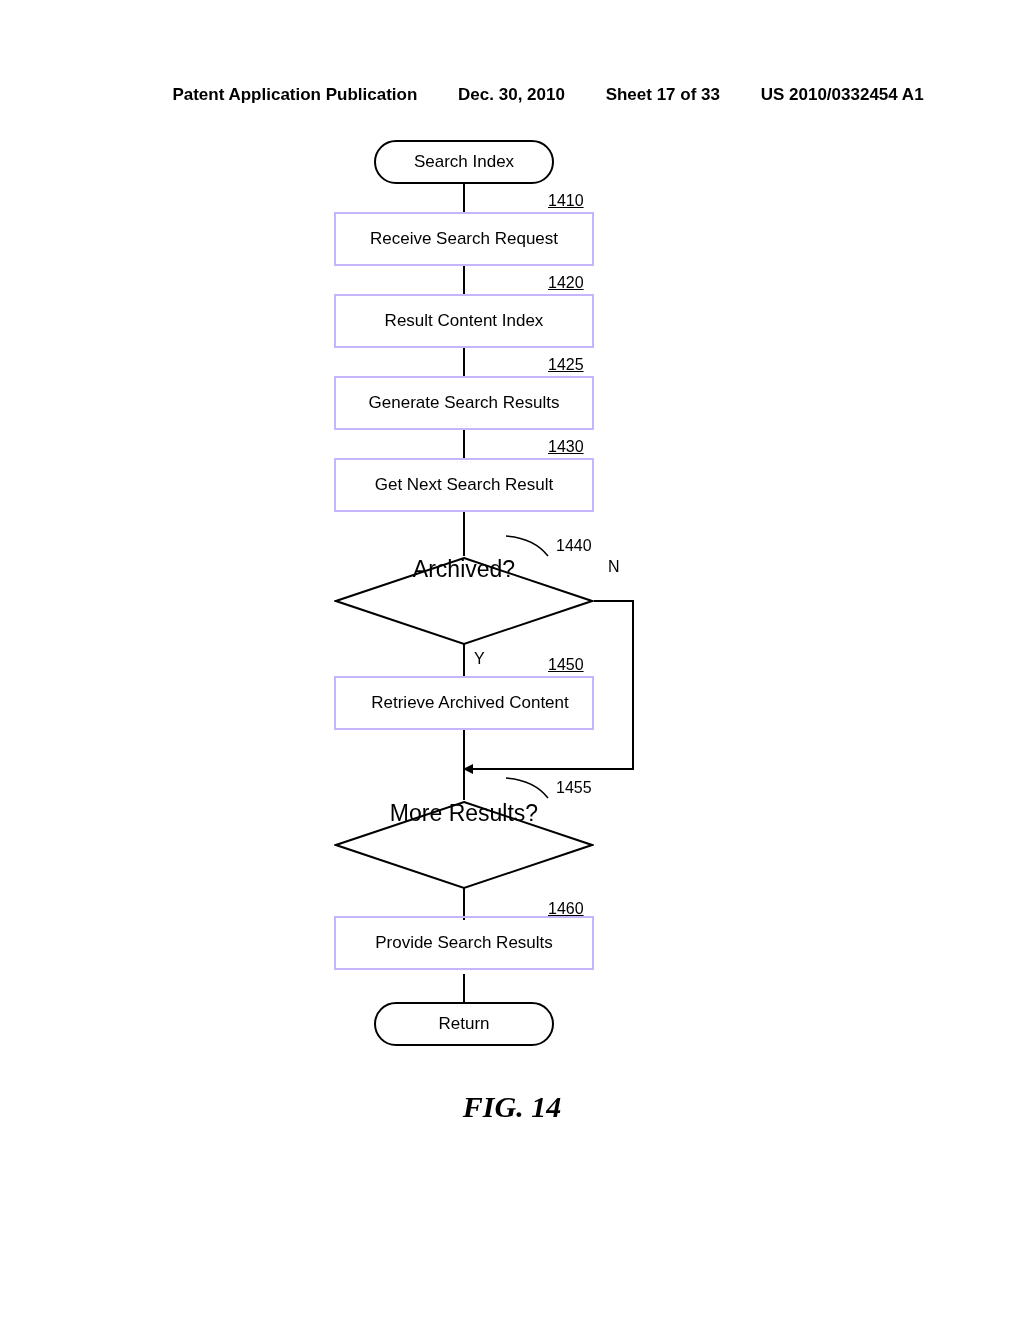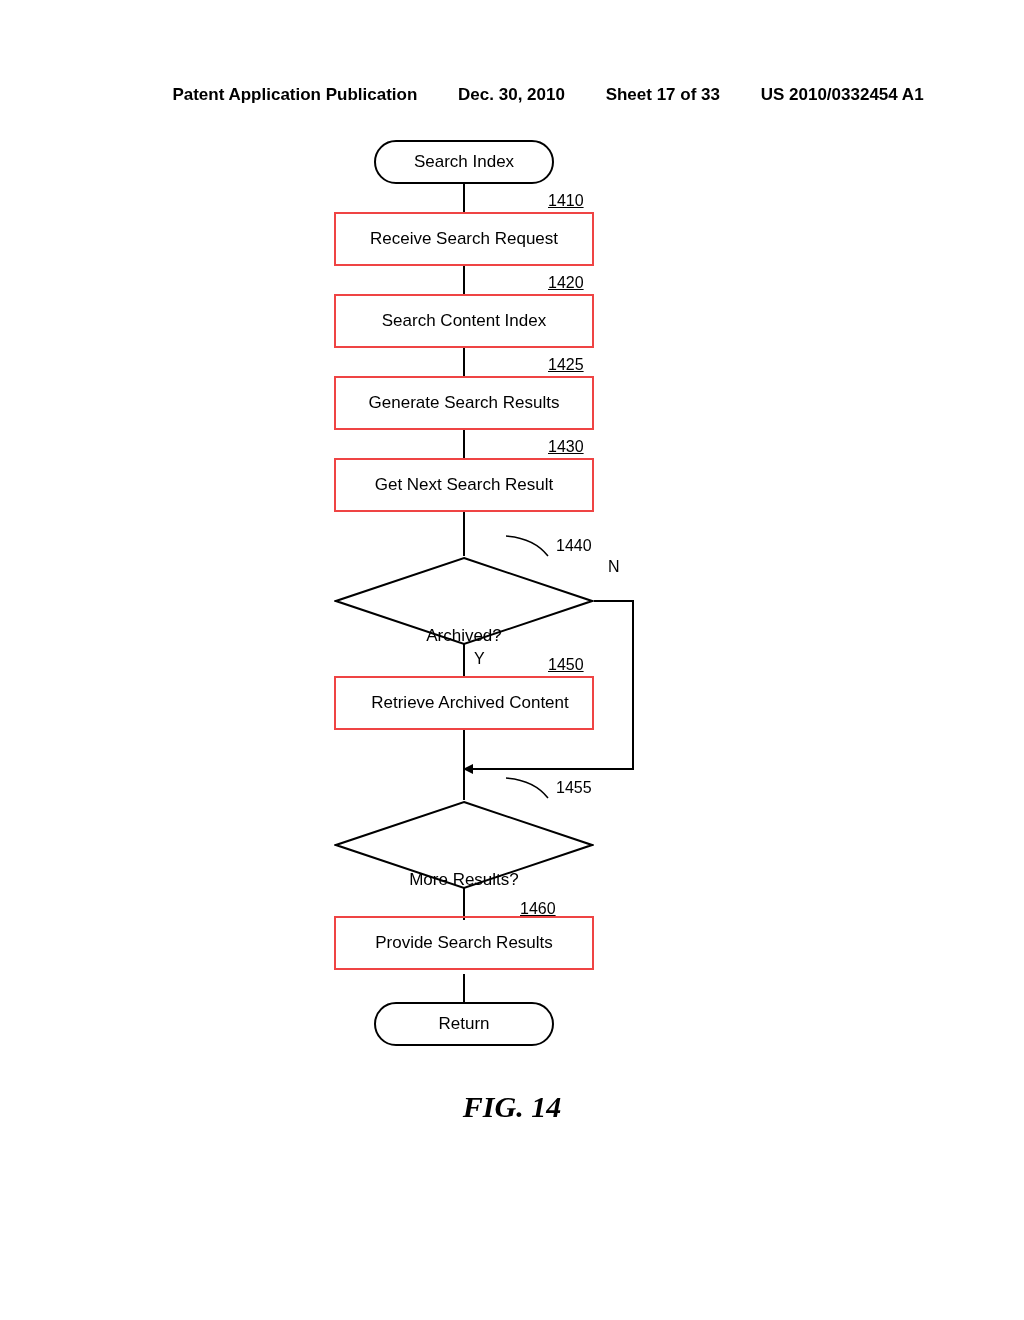--- a/index.html
+++ b/index.html
@@ -41,21 +41,21 @@
     justify-content: center;
   }
   .terminator {
     border: 2px solid #000;
     border-radius: 22px;
     height: 44px;
     width: 180px;
     left: 374px;
   }
   .process {
-    border: 2px solid #ef4444;
+    border: 2px solid #c4b5fd;
     height: 54px;
     width: 260px;
     left: 334px;
   }
   .ref {
     position: absolute;
     font-size: 16px;
     text-decoration: underline;
   }
   .decision {
@@ -71,23 +71,23 @@
     width: 100%;
     height: 100%;
   }
   .decision .dtext {
     position: absolute;
     top: 0;
     left: 0;
     width: 100%;
     height: 100%;
     display: flex;
-    align-items: flex-end;
+    align-items: flex-start;
     justify-content: center;
-    font-size: 17px;
+    font-size: 23px;
   }
   .connector {
     position: absolute;
     background: #000;
   }
   .vline { width: 2px; }
   .hline { height: 2px; }
   .label {
     position: absolute;
     font-size: 16px;
@@ -134,21 +134,21 @@
 
   <div class="node process" style="top:72px;">
     <span>Receive Search Request</span>
   </div>
 
   <div class="connector vline" style="left:463px; top:126px; height:28px;"></div>
 
   <div class="ref" style="left:548px; top:134px;">1420</div>
 
   <div class="node process" style="top:154px;">
-    <span>Search Content Index</span>
+    <span>Result Content Index</span>
   </div>
 
   <div class="connector vline" style="left:463px; top:208px; height:28px;"></div>
 
   <div class="ref" style="left:548px; top:216px;">1425</div>
 
   <div class="node process" style="top:236px;">
     <span>Generate Search Results</span>
   </div>
 
@@ -202,21 +202,21 @@
     <svg viewBox="0 0 260 90">
       <polygon points="130,2 258,45 130,88 2,45" fill="none" stroke="#000" stroke-width="2"></polygon>
     </svg>
     <div class="dtext">
         <span>More Results?</span>
       </div>
   </div>
 
   <div class="connector vline" style="left:463px; top:748px; height:32px;"></div>
 
-  <div class="ref" style="left:520px; top:760px;">1460</div>
+  <div class="ref" style="left:548px; top:760px;">1460</div>
 
   <div class="node process" style="top:776px;">
     <span>Provide Search Results</span>
   </div>
 
   <div class="connector vline" style="left:463px; top:834px; height:28px;"></div>
 
   <div class="node terminator" style="top:862px;">
     <span>Return</span>
   </div>

